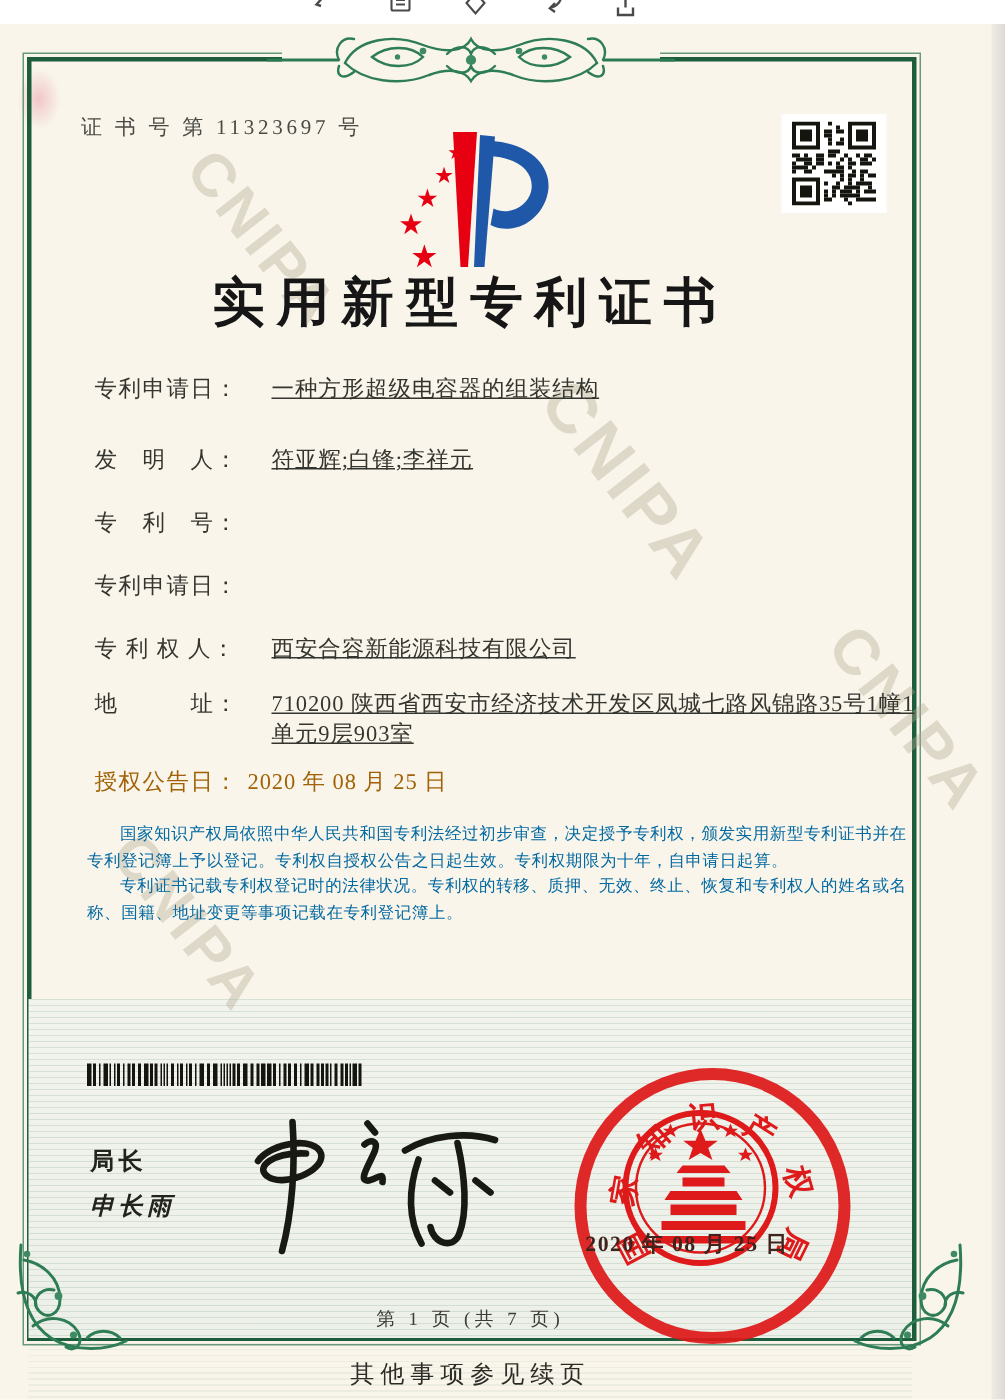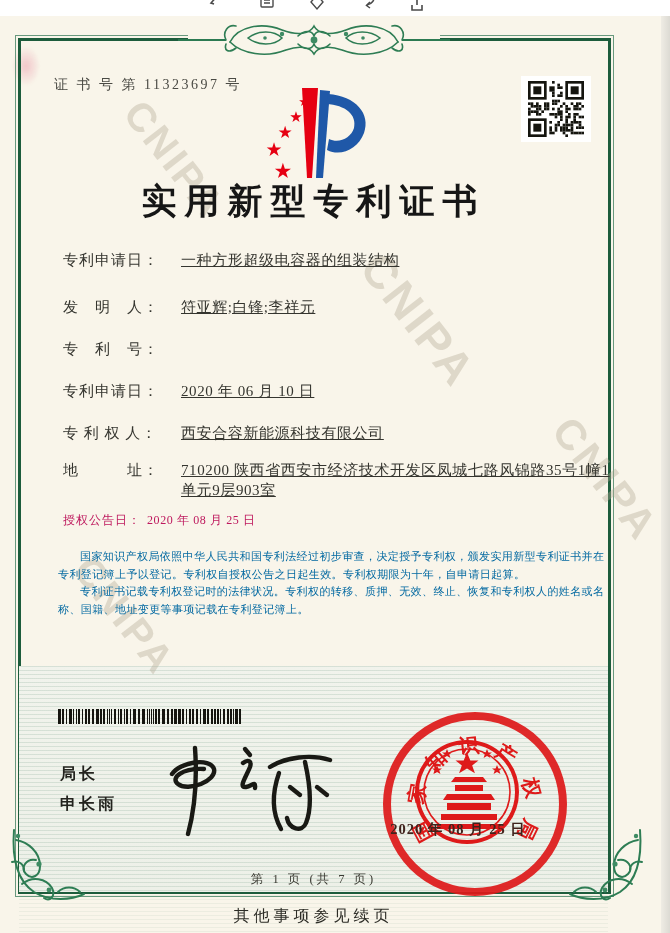--- a/index.html
+++ b/index.html
@@ -46,36 +46,36 @@
     font-size:15px;color:#35352f;letter-spacing:1px;line-height:20px;z-index:3;}
   .frow .lab{white-space:pre;}
   .frow .val{letter-spacing:.6px;text-decoration:underline;}
   .row-name{top:250px;}
   .row-inventor{top:297px;}
   .row-patno{top:339px;}
   .row-appdate{top:381px;}
   .row-patentee{top:423px;}
   .row-address{top:460px;}
   .row-address .val{width:438px;}
-  .grant-row{left:63px;top:512px;width:540px;font-size:12px;color:#be185d;
+  .grant-row{left:63px;top:512px;width:540px;font-size:15px;color:#a16207;
     letter-spacing:1px;z-index:3;}
   .grant-row .lab{white-space:pre;}
   .grant-pair2{position:absolute;left:261px;top:0;}
   .grant-row .val{margin-left:6px;letter-spacing:.6px;}
   
   .legal{left:58px;top:548px;width:554px;font-size:11px;line-height:1.6;
     color:#0369a1;z-index:3;}
   .legal p{margin:0;text-indent:2em;letter-spacing:.4px;}
   
   .barcode{left:58px;top:709px;width:186px;height:15px;z-index:4;display:flex;align-items:stretch;}
   .barcode i{display:block;background:#15150f;}
   .director-title{left:60px;top:764px;font-size:16px;font-weight:600;color:#23231e;
     letter-spacing:3px;font-family:"Liberation Sans","DejaVu Sans",sans-serif;z-index:4;}
   .director-name{left:60px;top:794px;font-size:16px;font-weight:600;color:#23231e;
-    letter-spacing:3px;font-family:"Liberation Sans","DejaVu Sans",sans-serif;z-index:4;}
+    letter-spacing:3px;font-family:"Liberation Sans","DejaVu Sans",sans-serif;z-index:4;font-style:italic;}
   .signature{left:158px;top:736px;width:195px;height:102px;z-index:4;}
   .seal{left:383px;top:712px;width:168px;height:168px;border:8px solid rgba(222,26,26,.93);
     border-radius:50%;z-index:4;}
   .seal-char{position:absolute;left:50%;top:50%;width:22px;height:22px;margin:-11px 0 0 -11px;
     font-size:20px;font-weight:700;color:#de1a1a;text-align:center;line-height:22px;}
   .emblem{position:absolute;left:20px;top:12px;width:112px;height:122px;}
   .seal-date{left:381px;top:820px;width:154px;text-align:center;font-size:14.5px;
     font-weight:700;color:#40231c;letter-spacing:1px;z-index:5;}
   .page-footer{left:15px;top:871px;width:597px;text-align:center;font-size:12.5px;
     color:#3b3b33;letter-spacing:3px;z-index:5;}
@@ -353,21 +353,20 @@
 </div>
 <div class="abs frow row-inventor">
   <span class="lab">发　明　人：</span>
   <span class="val">符亚辉;白锋;李祥元</span>
 </div>
 <div class="abs frow row-patno">
   <span class="lab">专　利　号：</span>
 </div>
 <div class="abs frow row-appdate">
   <span class="lab">专利申请日：</span>
-  <span class="val">2020 年 06 月 10 日</span>
 </div>
 <div class="abs frow row-patentee">
   <span class="lab">专 利 权 人：</span>
   <span class="val">西安合容新能源科技有限公司</span>
 </div>
 <div class="abs frow row-address">
   <span class="lab">地　　　址：</span>
   <span class="val">710200 陕西省西安市经济技术开发区凤城七路风锦路35号1幢1单元9层903室</span>
 </div>
 

